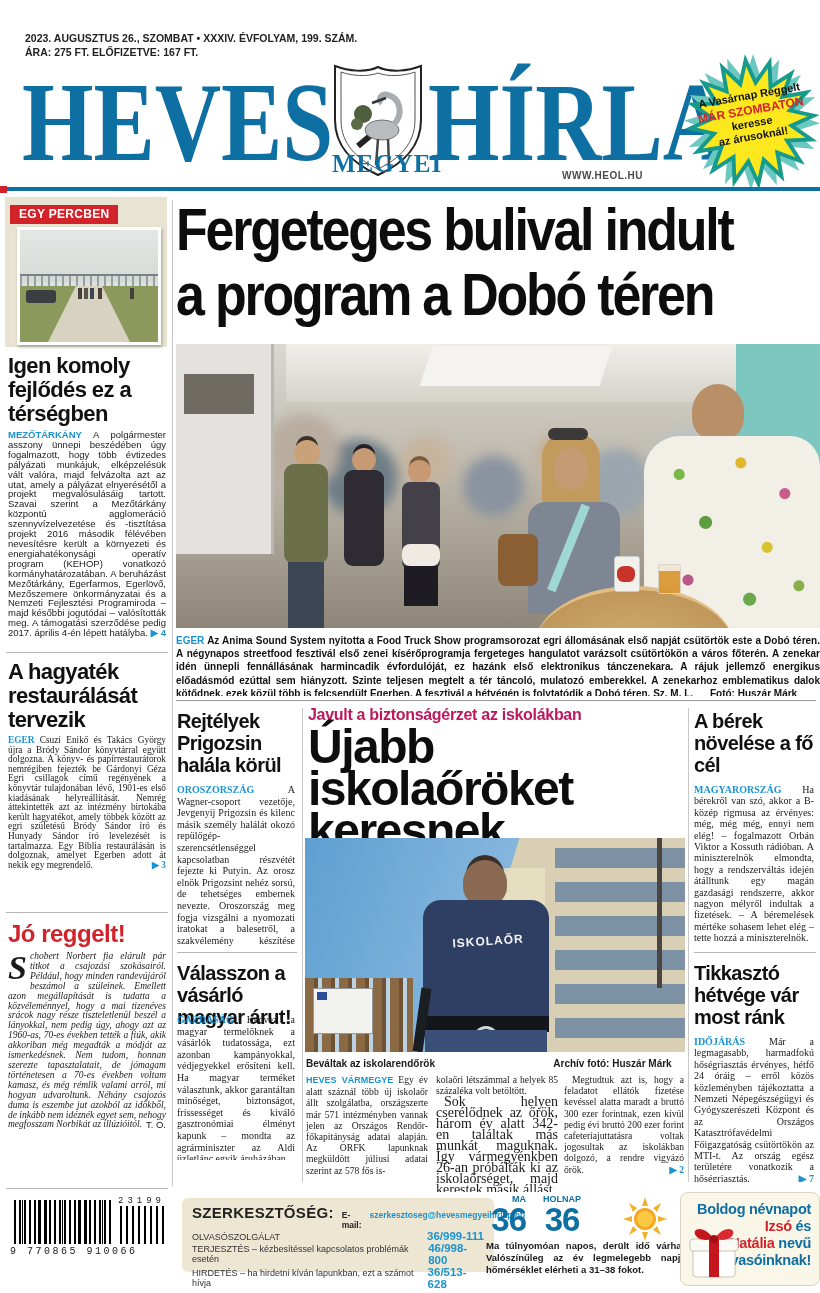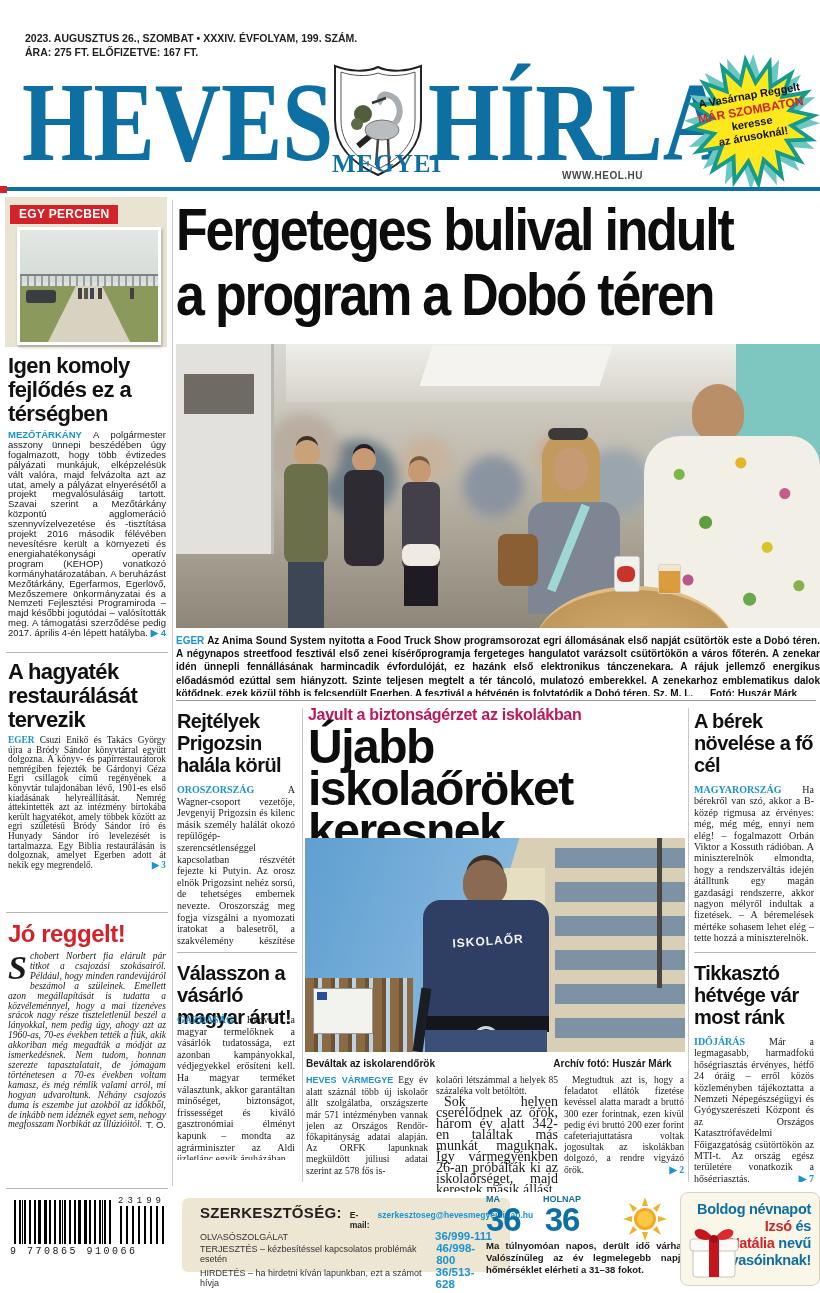--- a/index.html
+++ b/index.html
@@ -260,41 +260,41 @@
     <span class="pageref">▶ 9</span>
   </p>
   <div class="abs rule-h" style="left:694px;top:952px;width:122px;"></div>
   <h2 class="abs colhead" style="left:694px;top:962px;width:122px;font-size:20px;line-height:22px;">Tikkasztó hétvége vár most ránk</h2>
   <p class="abs serifbody" style="left:694px;top:1036px;width:120px;height:146px;font-size:10px;line-height:11.4px;">
     <span class="tag">IDŐJÁRÁS</span>
     <span>Már a legmagasabb, harmadfokú hőségriasztás érvényes, hétfő 24 óráig – erről közös közleményben tájékoztatta a Nemzeti Népegészségügyi és Gyógyszerészeti Központ és az Országos Katasztrófavédelmi Főigazgatóság csütörtökön az MTI-t. Az ország egész területére vonatkozik a hőségriasztás.</span>
     <span class="pageref">▶ 7</span>
   </p>
 
-  <div class="abs" style="left:182px;top:1198px;width:292px;height:62px;background:#ece6d2;border-radius:6px;padding:6px 18px;">
+  <div class="abs" style="left:182px;top:1198px;width:292px;height:62px;background:#ece6d2;border-radius:6px;padding:6px 10px;">
     <div style="display:flex;align-items:baseline;gap:8px;">
       <span style="font-size:15px;font-weight:bold;color:#222;letter-spacing:.3px;">SZERKESZTŐSÉG:</span>
       <span style="font-size:8.5px;font-weight:bold;color:#222;">E-mail:</span>
       <span style="font-size:8.5px;font-weight:bold;color:#1b93d0;">szerkesztoseg@hevesmegyeihirlap.hu</span>
     </div>
     <div class="edrow">
       <span class="edlabel">OLVASÓSZOLGÁLAT</span>
       <span class="edphone">36/999-111</span>
     </div>
     <div class="edrow">
       <span class="edlabel">TERJESZTÉS – kézbesítéssel kapcsolatos problémák esetén</span>
       <span class="edphone">46/998-800</span>
     </div>
     <div class="edrow">
       <span class="edlabel">HIRDETÉS – ha hirdetni kíván lapunkban, ezt a számot hívja</span>
       <span class="edphone">36/513-628</span>
     </div>
   </div>
 
-  <div class="abs" style="left:486px;top:1194px;width:40px;text-align:left;">
+  <div class="abs" style="left:486px;top:1194px;width:40px;text-align:right;">
     <div style="font-size:9px;font-weight:bold;color:#0e6fa3;">MA</div>
     <div style="font-size:33px;font-weight:bold;color:#0e6fa3;line-height:32px;letter-spacing:-1px;">36</div>
   </div>
   <div class="abs" style="left:538px;top:1194px;width:48px;text-align:center;">
     <div style="font-size:9px;font-weight:bold;color:#0e6fa3;">HOLNAP</div>
     <div style="font-size:33px;font-weight:bold;color:#0e6fa3;line-height:32px;letter-spacing:-1px;">36</div>
   </div>
   <div class="abs" style="left:622px;top:1196px;width:46px;height:46px;">
     <svg width="46" height="46" viewBox="0 0 46 46">
       <g fill="#f0b22a">

